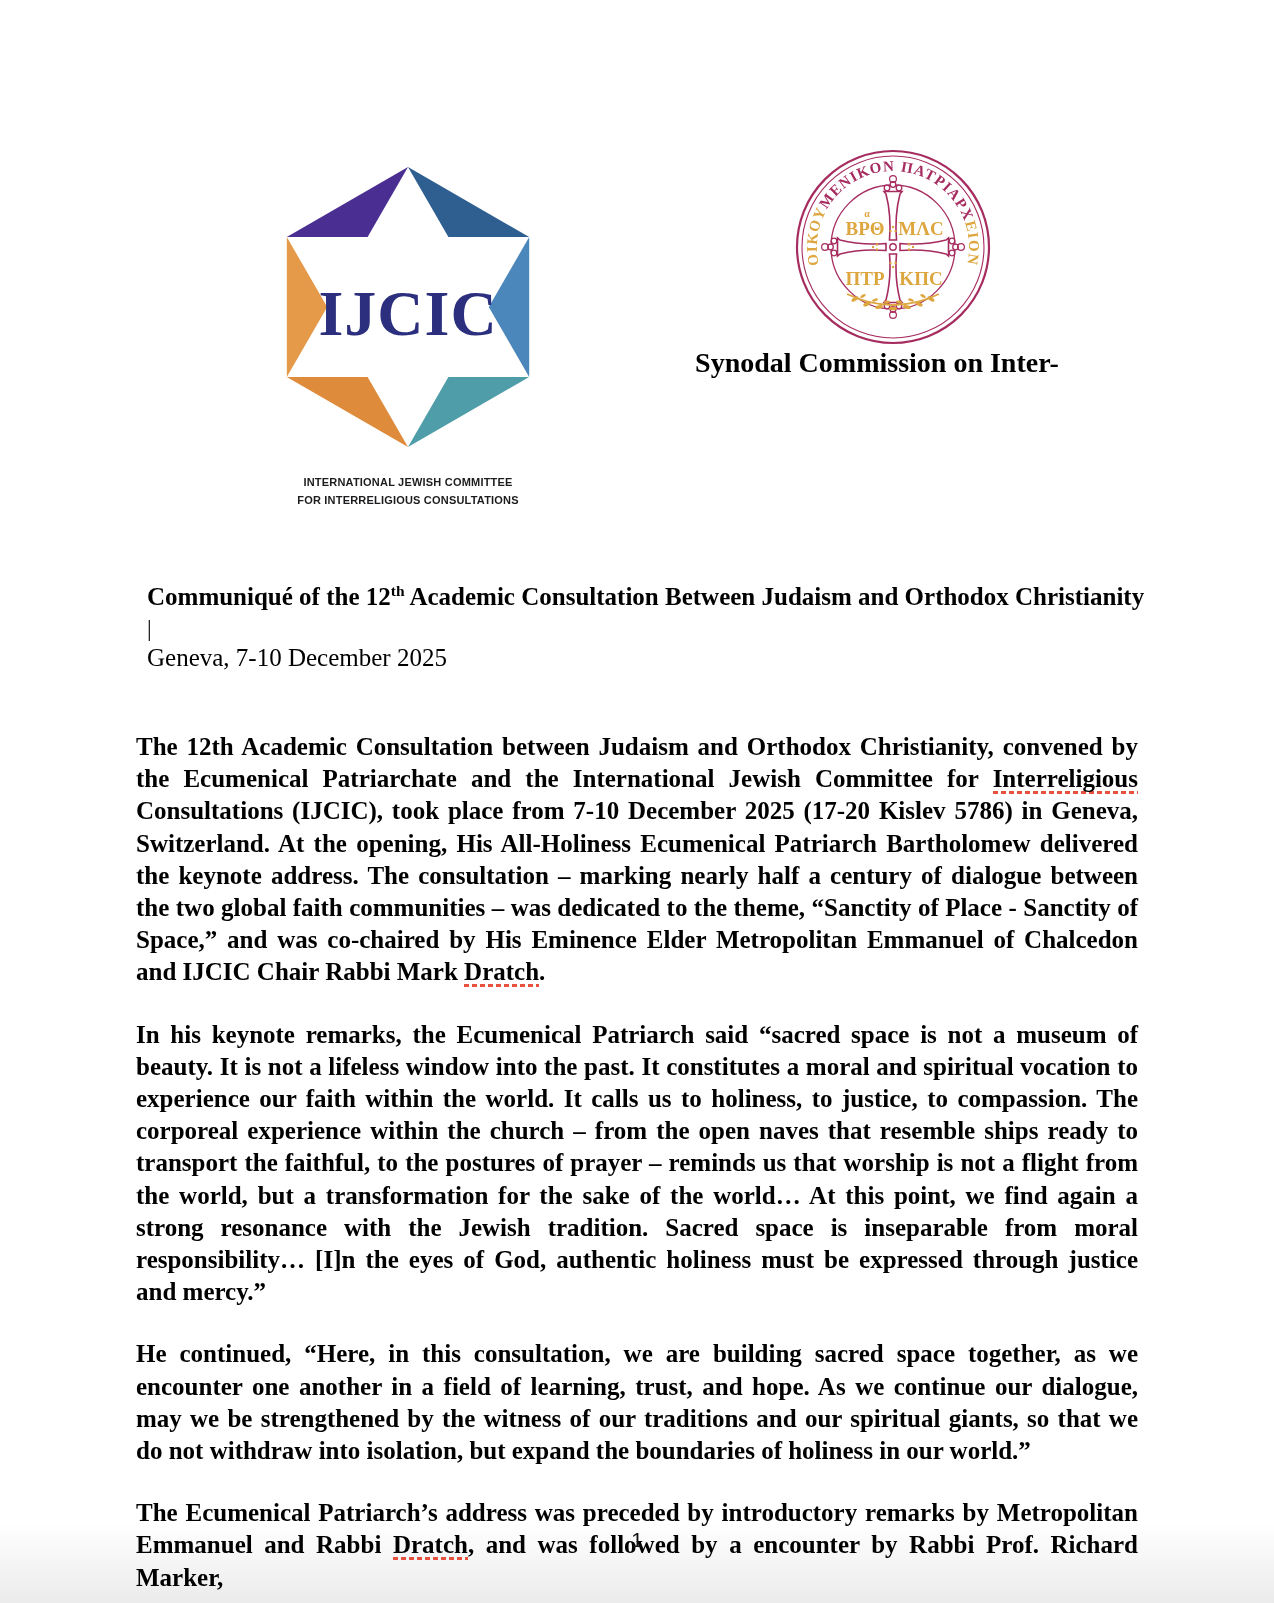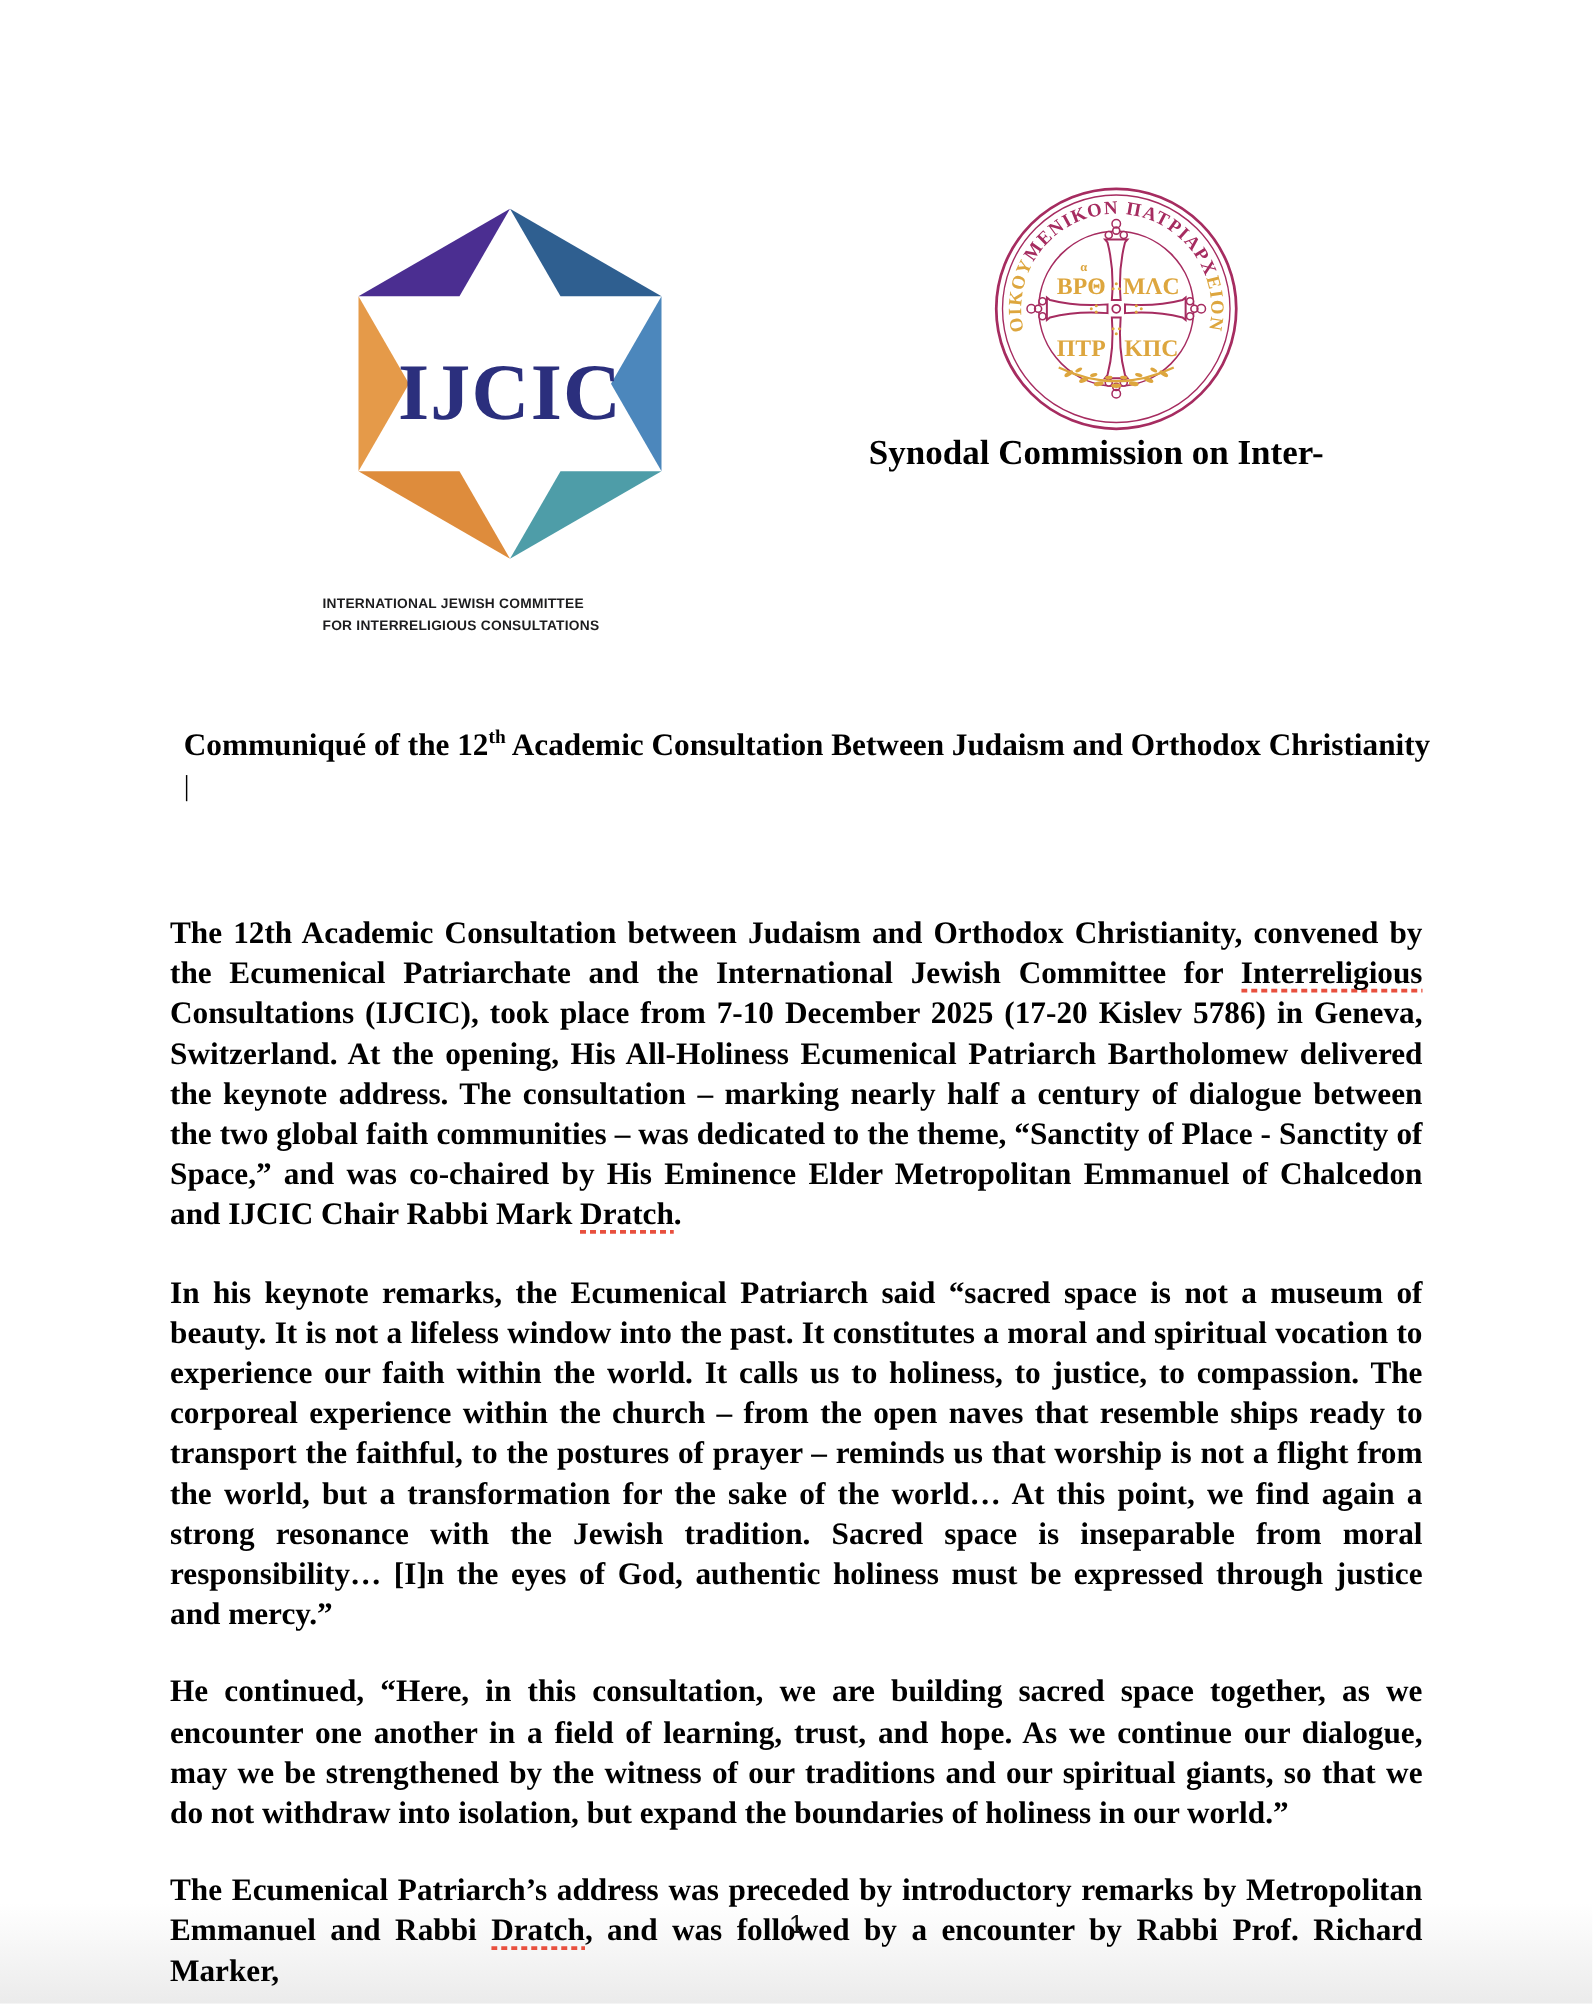--- a/index.html
+++ b/index.html
@@ -9,21 +9,21 @@
     font-family: "Liberation Serif", "DejaVu Serif", serif;
     color: #000;
     position: relative;
     overflow: hidden;
   }
   .page {
     position: absolute; inset: 0;
     background: linear-gradient(180deg, #ffffff 0%, #ffffff 95%, #ebebeb 100%);
   }
   
-  .ijcic-block { position: absolute; left: 258px; top: 157px; width: 300px; }
+  .ijcic-block { position: absolute; left: 258px; top: 157px; width: 300px; text-align: center; }
   .ijcic-caption {
     margin-top: 12px;
     font-family: "Liberation Sans", sans-serif;
     font-size: 11px; font-weight: 600; letter-spacing: .2px;
     line-height: 18px; color: #1c1c1e;
   }
   .seal-block { position: absolute; left: 793px; top: 147px; width: 200px; height: 200px; }
 
   
   .ep-heading { position: absolute; left: 597px; top: 346px; width: 560px; text-align: center; }
@@ -154,20 +154,21 @@
     </svg>
   </div>
 
   <div class="ep-heading">
     <div class="ep-commission">Synodal Commission on Inter-</div>
   </div>
 
   <div class="title-block">
     <h1 class="doc-title"><span>Communiqué of the 12</span><span class="sup">th</span><span> Academic Consultation Between Judaism and Orthodox Christianity</span></h1>
     <div class="separator">|</div>
+    <div class="dateline">Geneva, 7-10 December 2025</div>
   </div>
 
   <div class="body-text">
     <p><span>The 12th Academic Consultation between Judaism and Orthodox Christianity, convened by the Ecumenical Patriarchate and the International Jewish Committee for </span><span class="misspelled">Interreligious</span><span> Consultations (IJCIC), took place from 7-10 December 2025 (17-20 Kislev 5786) in Geneva, Switzerland. At the opening, His All-Holiness Ecumenical Patriarch Bartholomew delivered the keynote address. The consultation – marking nearly half a century of dialogue between the two global faith communities – was dedicated to the theme, “Sanctity of Place - Sanctity of Space,” and was co-chaired by His Eminence Elder Metropolitan Emmanuel of Chalcedon and IJCIC Chair Rabbi Mark </span><span class="misspelled">Dratch</span><span>.</span></p>
     <p><span>In his keynote remarks, the Ecumenical Patriarch said “sacred space is not a museum of beauty. It is not a lifeless window into the past. It constitutes a moral and spiritual vocation to experience our faith within the world. It calls us to holiness, to justice, to compassion. The corporeal experience within the church – from the open naves that resemble ships ready to transport the faithful, to the postures of prayer – reminds us that worship is not a flight from the world, but a transformation for the sake of the world… At this point, we find again a strong resonance with the Jewish tradition. Sacred space is inseparable from moral responsibility… [I]n the eyes of God, authentic holiness must be expressed through justice and mercy.”</span></p>
     <p><span>He continued, “Here, in this consultation, we are building sacred space together, as we encounter one another in a field of learning, trust, and hope. As we continue our dialogue, may we be strengthened by the witness of our traditions and our spiritual giants, so that we do not withdraw into isolation, but expand the boundaries of holiness in our world.”</span></p>
     <p><span>The Ecumenical Patriarch’s address was preceded by introductory remarks by Metropolitan Emmanuel and Rabbi </span><span class="misspelled">Dratch</span><span>, and was followed by a encounter by Rabbi Prof. Richard Marker,</span></p>
   </div>
 
   <div class="page-number">1</div>

